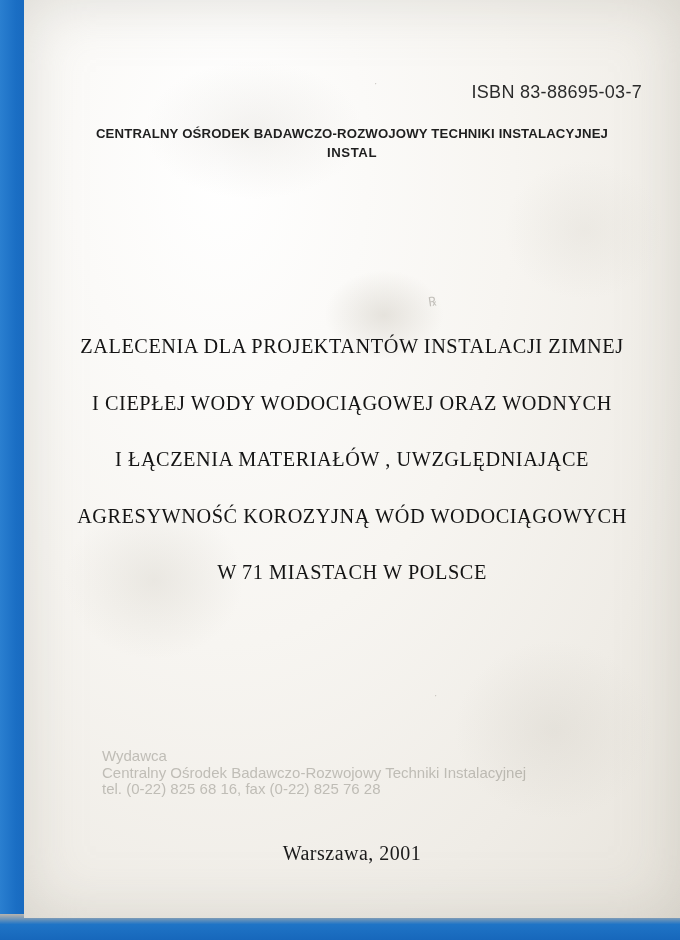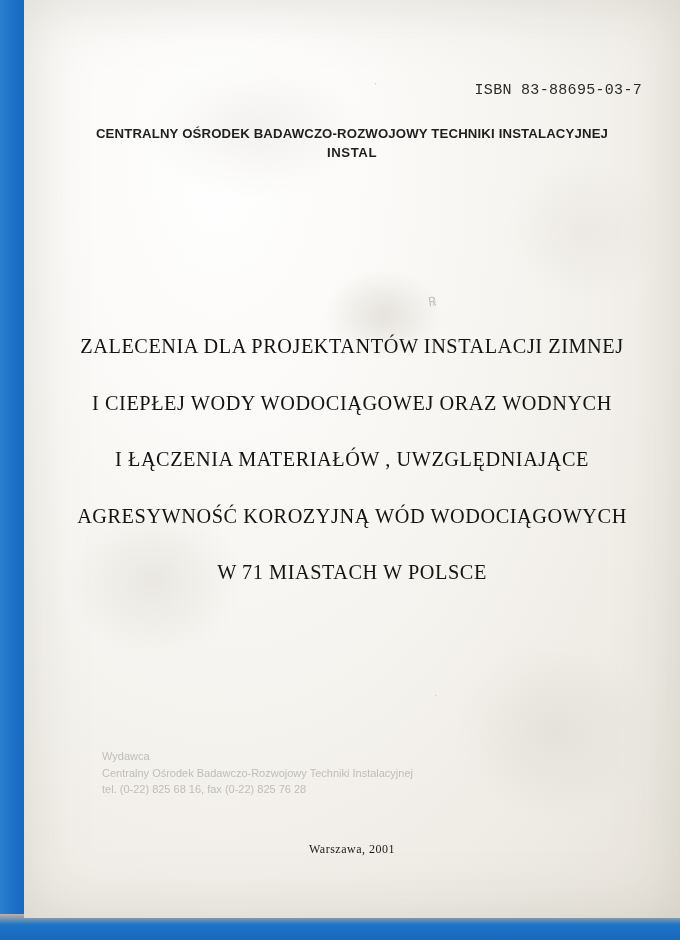--- a/index.html
+++ b/index.html
@@ -57,22 +57,22 @@
   .b2 { left: 40px;  top: 500px; width: 180px; height: 160px; background: radial-gradient(ellipse, rgba(208,204,194,0.35) 0%, rgba(208,204,194,0) 70%); }
   .b3 { left: 430px; top: 640px; width: 200px; height: 180px; background: radial-gradient(ellipse, rgba(210,206,197,0.35) 0%, rgba(210,206,197,0) 70%); }
   .b4 { left: 120px; top: 60px;  width: 220px; height: 140px; background: radial-gradient(ellipse, rgba(214,210,202,0.28) 0%, rgba(214,210,202,0) 70%); }
   .b5 { left: 480px; top: 160px; width: 160px; height: 140px; background: radial-gradient(ellipse, rgba(212,208,199,0.25) 0%, rgba(212,208,199,0) 70%); }
 
   .isbn {
     position: absolute;
     left: 0; right: 38px;
     top: 82px;
     text-align: right;
-    font-family: Liberation Mono, monospace;
-    font-size: 15px;
+    font-family: Liberation Sans, sans-serif;
+    font-size: 18px;
     letter-spacing: 0.3px;
     color: #2b2b2b;
   }
 
   .publisher {
     position: absolute;
     left: 0; right: 0;
     top: 126px;
     text-align: center;
     font-family: "Liberation Sans", sans-serif;
@@ -104,33 +104,33 @@
     white-space: nowrap;
     margin-top: 24px;
   }
 
   .place-year {
     position: absolute;
     left: 0; right: 0;
     top: 842px;
     text-align: center;
     font-family: "Liberation Serif", serif;
-    font-size: 12px;
+    font-size: 20px;
     letter-spacing: 0.5px;
     color: #1a1a1a;
   }
 
   
   .showthrough {
     position: absolute;
     left: 78px;
     top: 748px;
     width: 430px;
     font-family: "Liberation Sans", sans-serif;
-    font-size: 11px;
+    font-size: 15px;
     line-height: 16.5px;
     color: rgba(120,116,108,0.42);
     filter: blur(0.6px);
   }
   .showthrough span { display: block; }
 
   
   .smudge {
     position: absolute;
     color: rgba(150,146,138,0.55);

